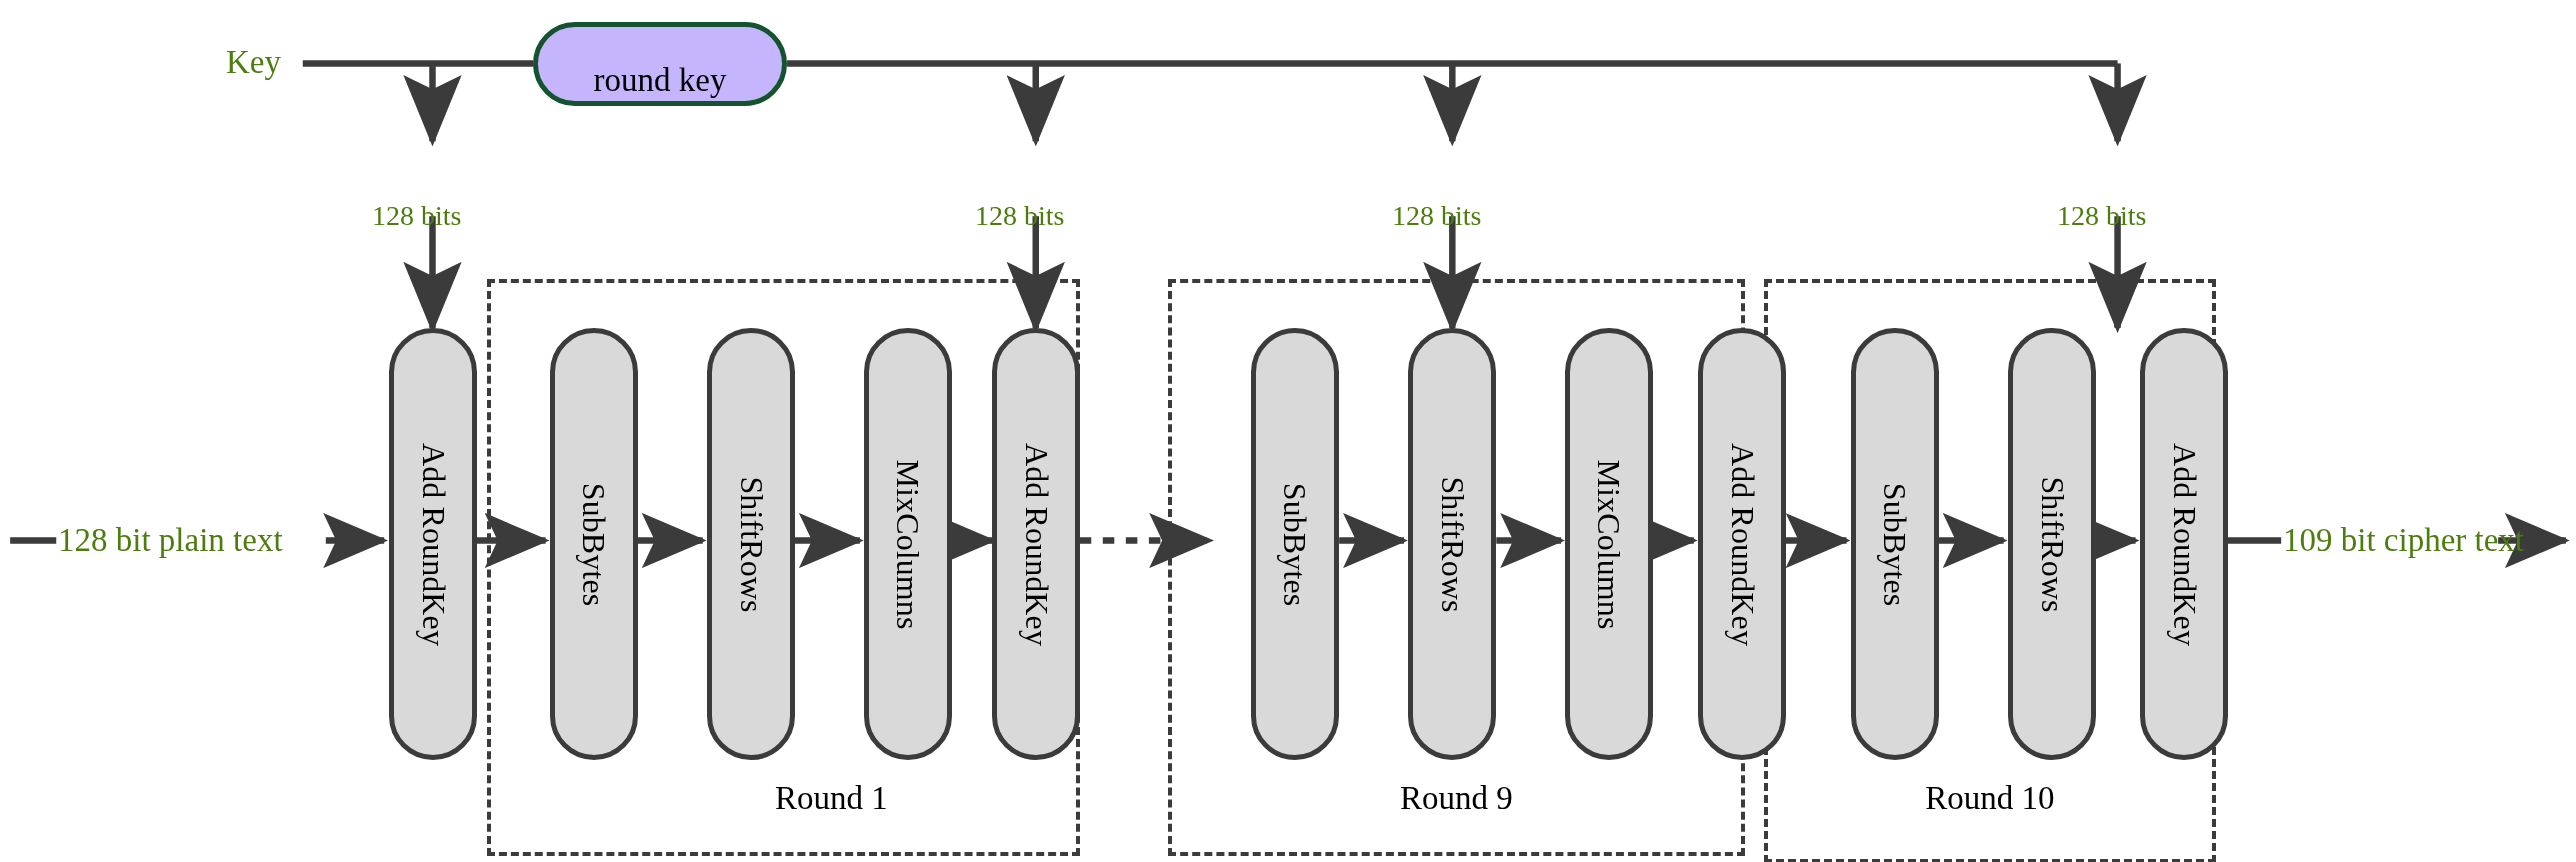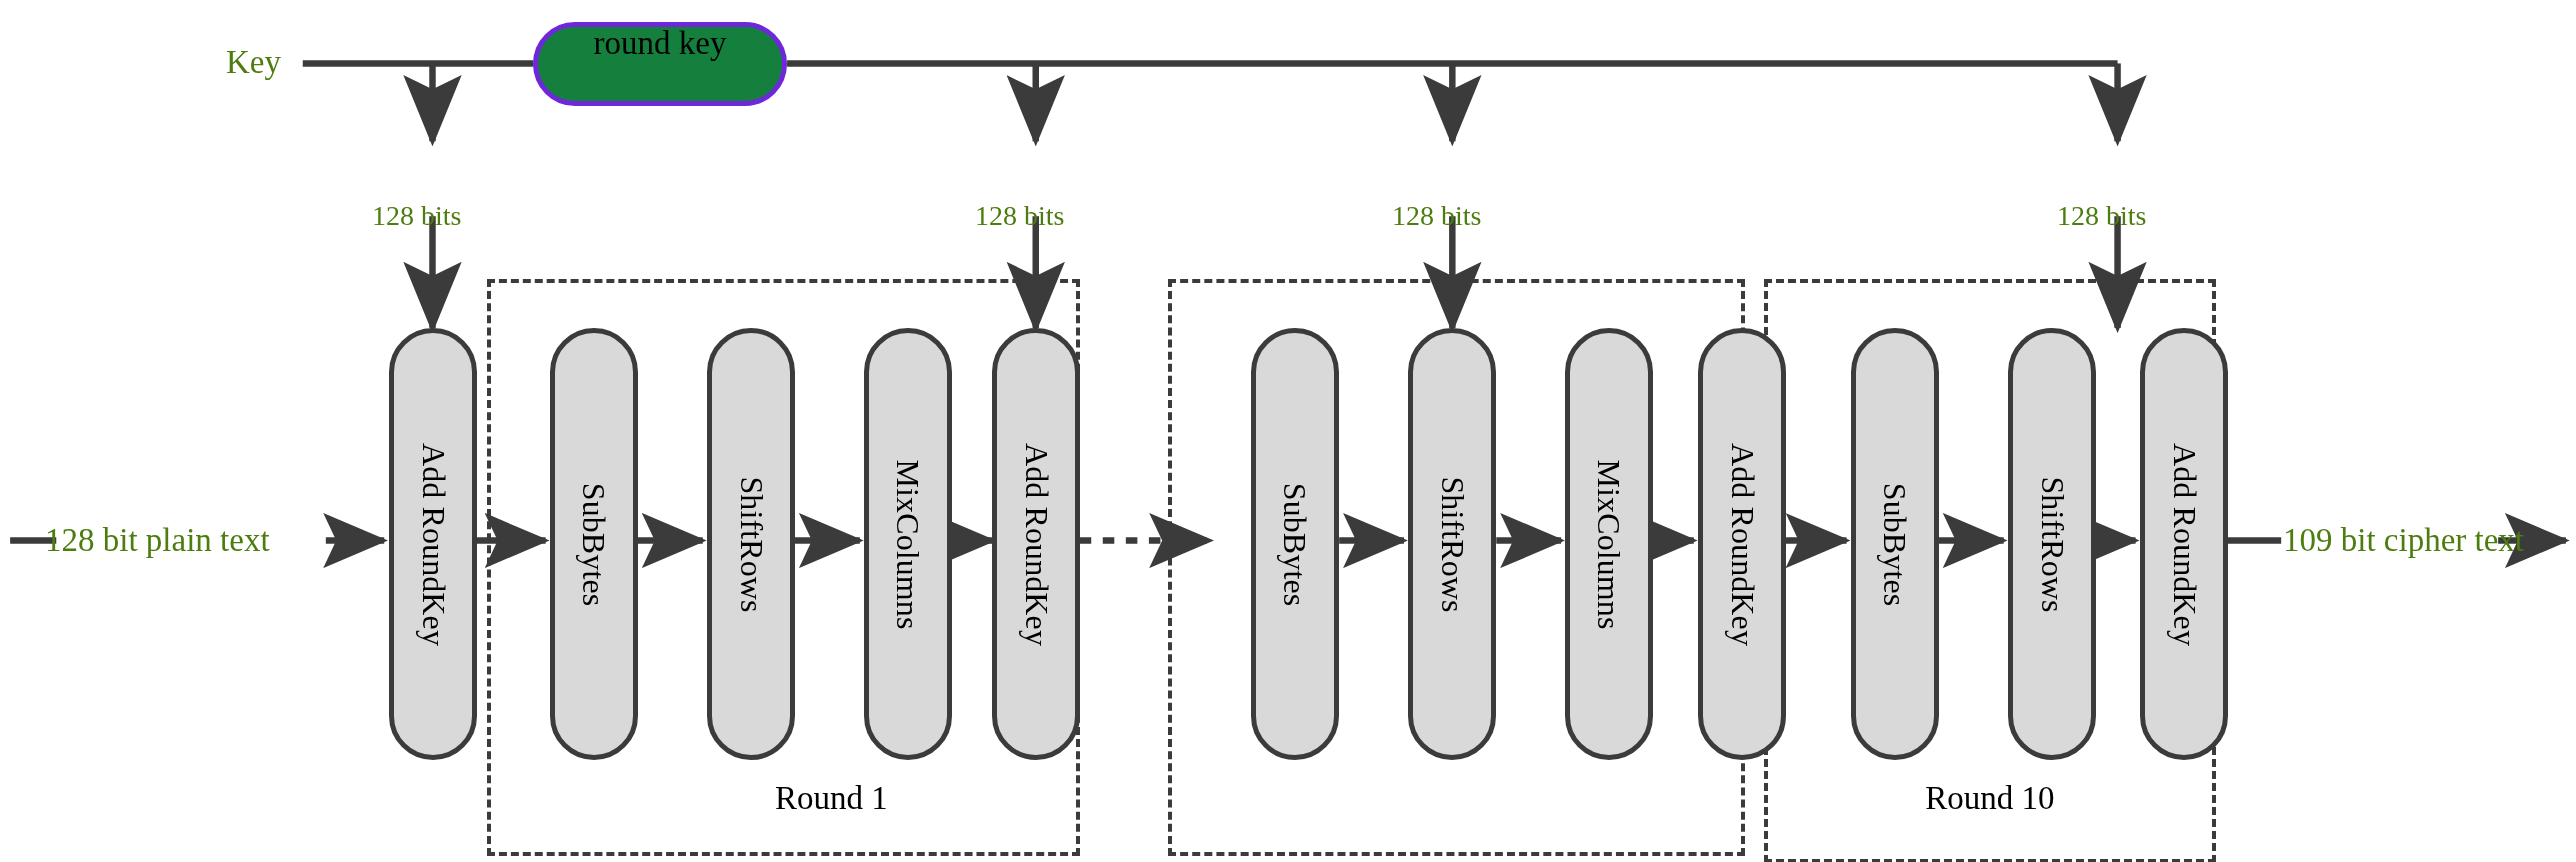--- a/index.html
+++ b/index.html
@@ -38,26 +38,26 @@
   }
   .label-bits {
     font-size: 28px;
   }
   .label-io {
     font-size: 33px;
   }
   
   .stadium-key {
     position: absolute;
-    background: #15803d;
-    border: 5px solid #6d28d9;
+    background: #c4b5fd;
+    border: 5px solid #14532d;
     border-radius: 720px;
     box-sizing: border-box;
     display: flex;
-    align-items: flex-start;
+    align-items: flex-end;
     justify-content: center;
   }
   .stadium-key span {
     font-size: 33px;
     color: #000000;
     position: relative;
     top: -1.4px;
   }
   
   .pill {
@@ -159,36 +159,37 @@
       <path d="M3091,750 L3165,750"></path>
 
       <path d="M3466,750 L3560,750" marker-end="url(#arrHeadBig)"></path>
     </g>
   </svg>
 
   <div class="round-box" style="left:487px; top:279px; width:593px; height:577px;"></div>
   <div class="round-caption" style="left:487px; top:780px; width:689px;">Round 1</div>
 
   <div class="round-box" style="left:1168px; top:279px; width:577px; height:577px;"></div>
+  <div class="round-caption" style="left:1168px; top:780px; width:577px;">Round 9</div>
 
   <div class="round-box" style="left:1764px; top:279px; width:452px; height:584px;"></div>
   <div class="round-caption" style="left:1764px; top:780px; width:452px;">Round 10</div>
 
   <div class="txt label-key" style="left:226px; top:46px;">Key</div>
 
   <div class="stadium-key" style="left:533px; top:21.6px; width:254px; height:84px;">
     <span>round key</span>
   </div>
 
   <div class="txt label-bits" style="left:372px; top:202px;">128 bits</div>
   <div class="txt label-bits" style="left:975px; top:202px;">128 bits</div>
   <div class="txt label-bits" style="left:1392px; top:202px;">128 bits</div>
   <div class="txt label-bits" style="left:2057px; top:202px;">128 bits</div>
 
-  <div class="txt label-io" style="left:45px; top:524px;text-align:center;">128 bit plain text</div>
+  <div class="txt label-io" style="left:58px; top:524px;text-align:center;">128 bit plain text</div>
   <div class="txt label-io" style="left:2283px; top:524px;">109 bit cipher text</div>
 
   <div class="pill" style="left:389px; top:328px; width:88px; height:432px;">
     <span class="pill-label">Add RoundKey</span>
   </div>
 
   <div class="pill" style="left:550px; top:328px; width:88px; height:432px;">
     <span class="pill-label">SubBytes</span>
   </div>
   <div class="pill" style="left:707px; top:328px; width:88px; height:432px;">

